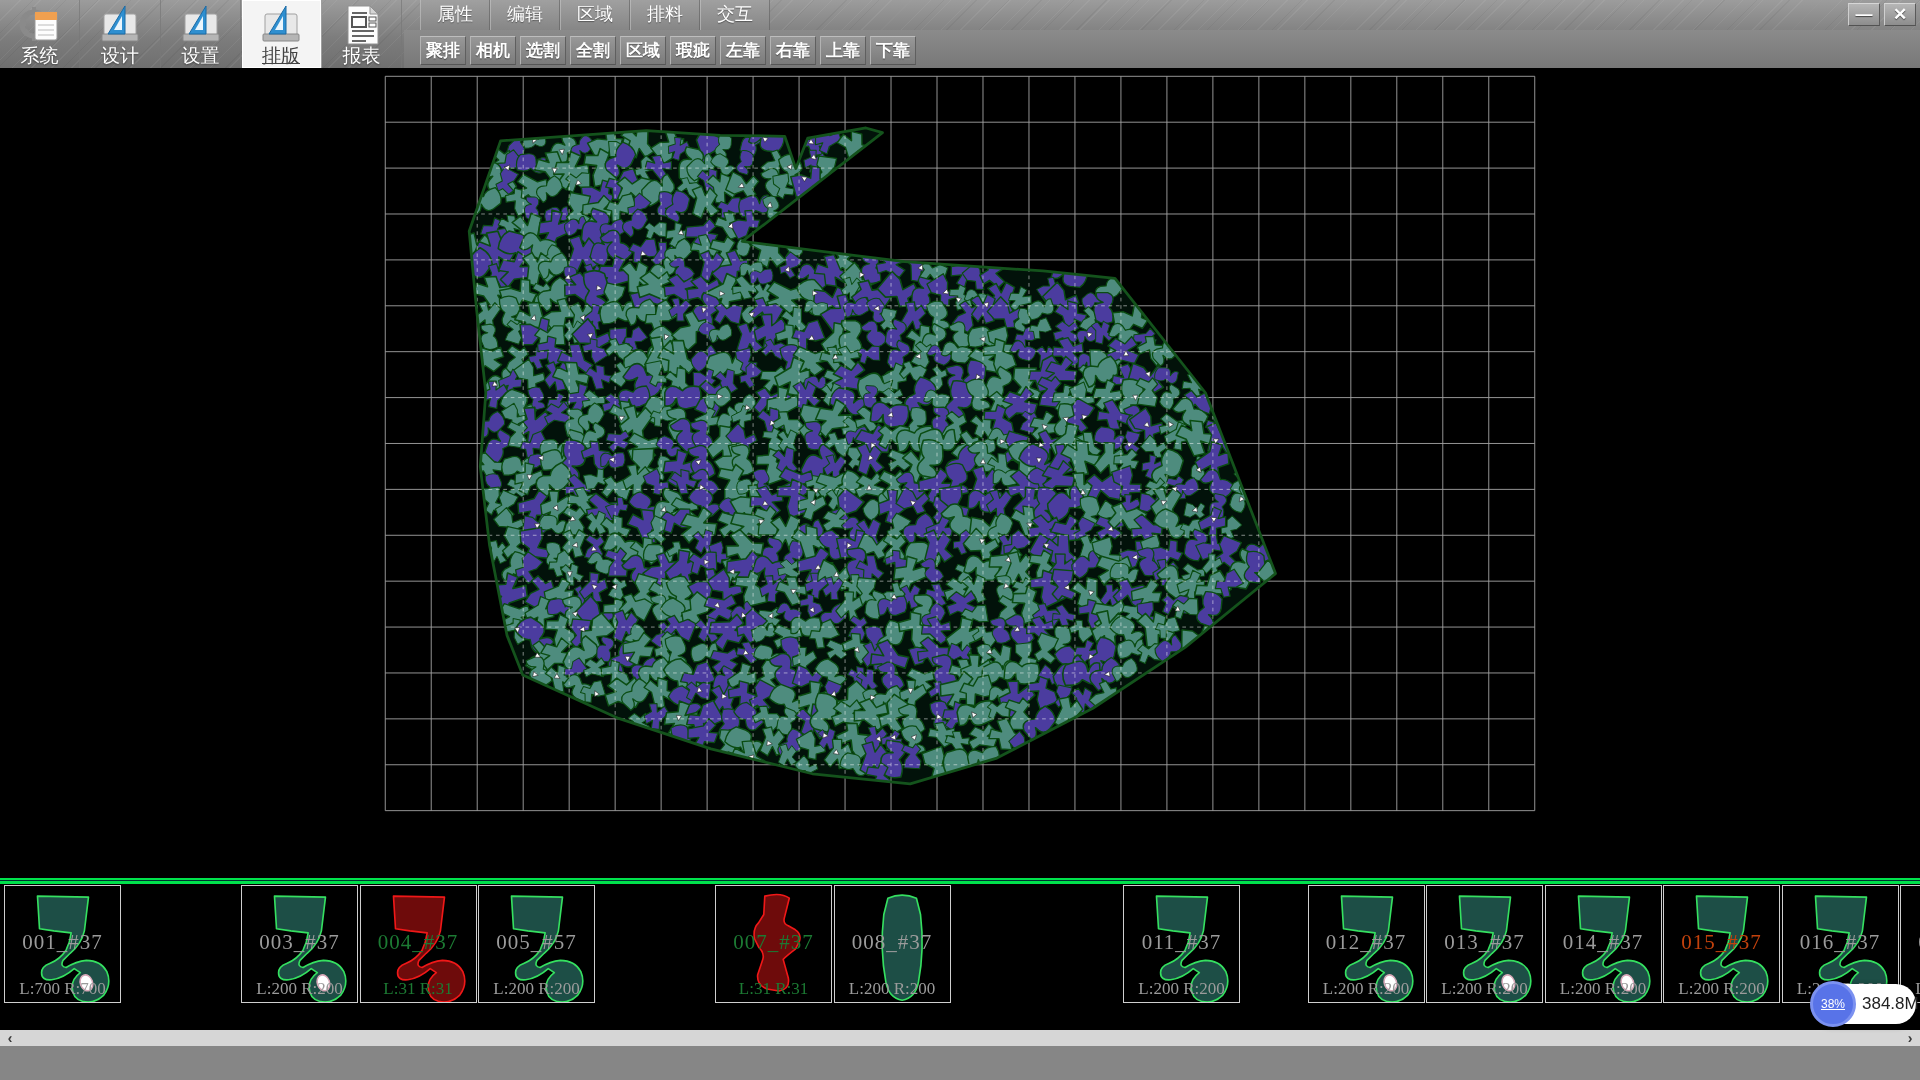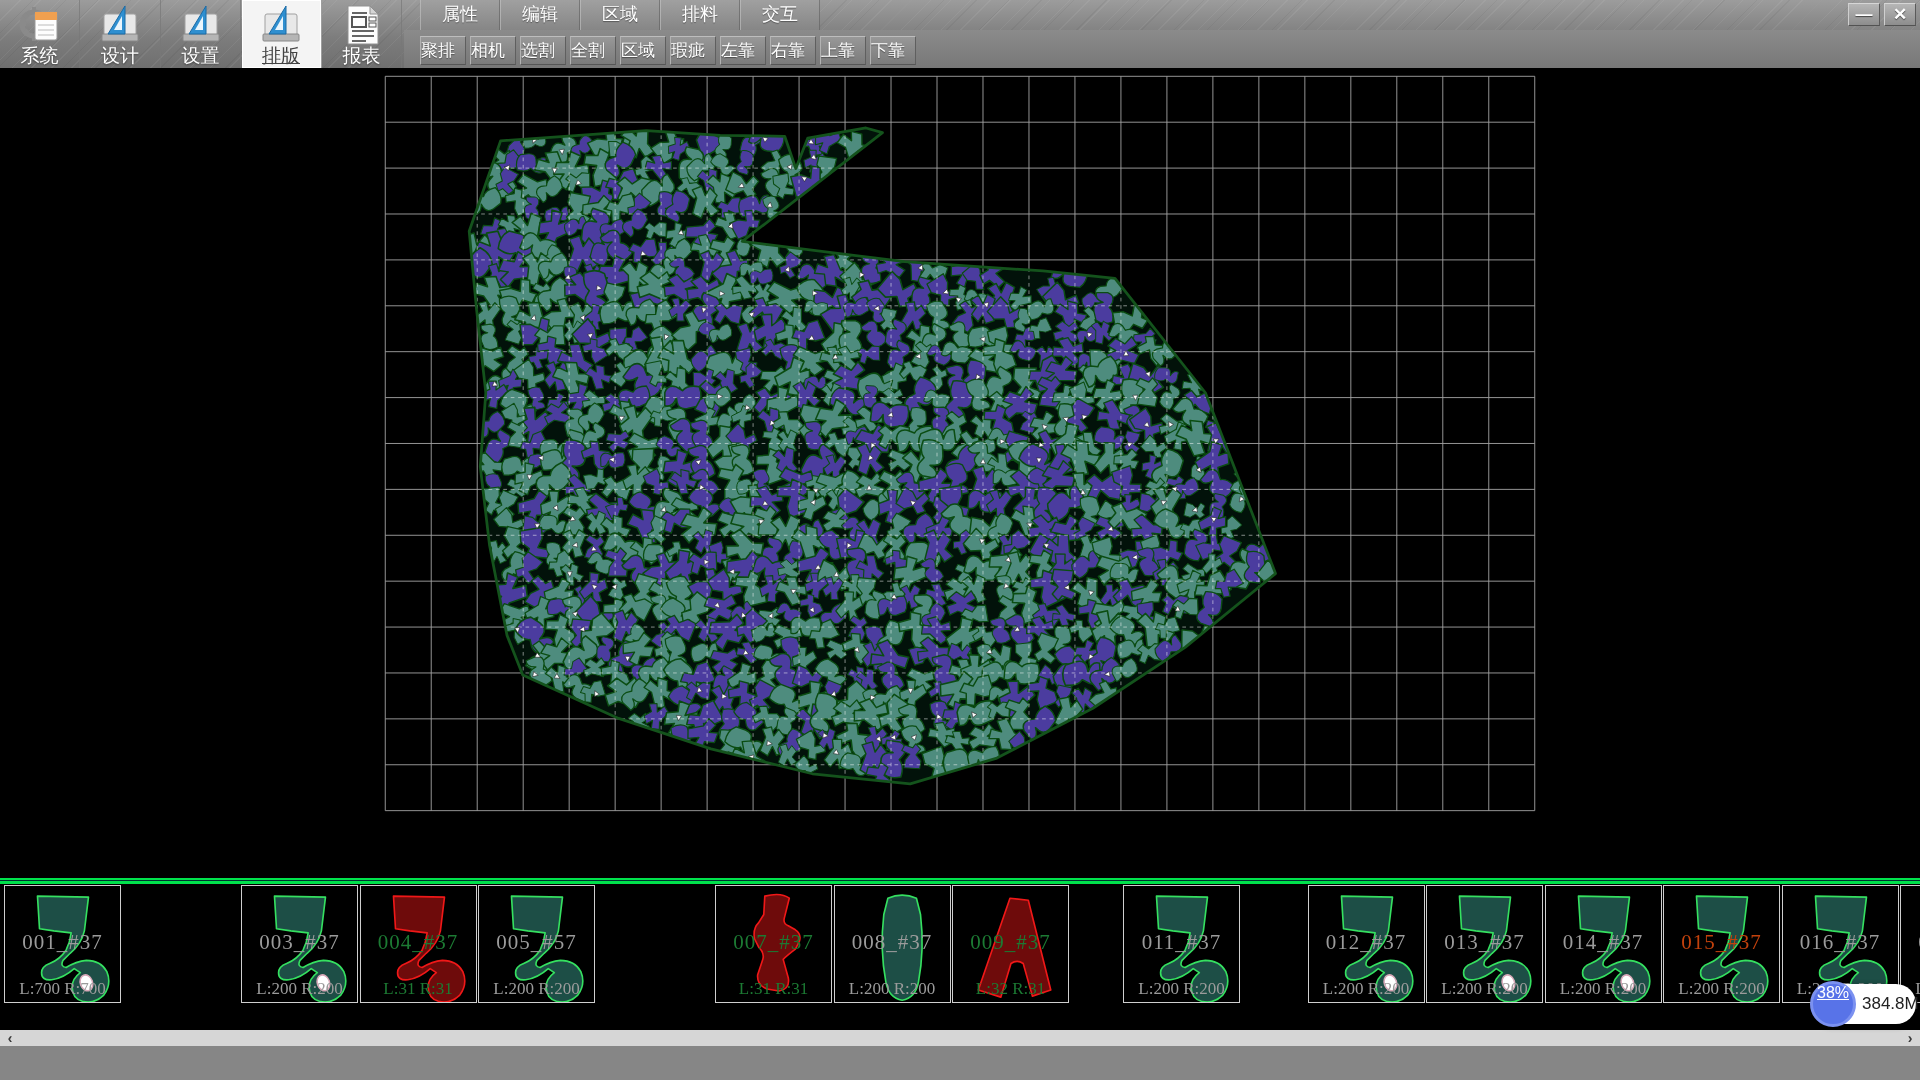--- a/index.html
+++ b/index.html
@@ -15,30 +15,30 @@
                repeating-linear-gradient(135deg,rgba(0,0,0,.18) 0 1px,transparent 1px 23px);}
   .launcher-btn{position:absolute;top:0;width:80px;height:68px;cursor:default;
     display:flex;flex-direction:column;align-items:center;justify-content:flex-start;
     border-right:1px solid rgba(120,120,120,.7);box-sizing:border-box;}
   .launcher-btn .lic{margin-top:4px;width:44px;height:42px;position:relative;}
   .launcher-btn .llab{font-size:19px;color:#fff;text-shadow:0 1px 2px rgba(0,0,0,.45);line-height:20px;}
   .launcher-btn.active{background:#f4f4f4;box-shadow:inset 0 0 0 1px #fff;}
   .launcher-btn.active .llab{color:#444;text-shadow:none;text-decoration:underline;}
 
   #menu-tabs{position:absolute;left:420px;top:0;height:30px;display:flex;}
-  .menu-tab{width:80px;height:30px;line-height:29px;text-align:center;color:#fff;
+  .menu-tab{width:70px;height:30px;line-height:29px;text-align:center;color:#fff;
     font-size:18px;text-shadow:0 1px 1px rgba(0,0,0,.4);
     border-left:1px solid rgba(200,200,200,.55);border-right:1px solid rgba(90,90,90,.55);
     box-sizing:border-box;background:linear-gradient(#a0a0a0,#868686);}
 
   #tool-row{position:absolute;left:420px;top:32px;height:36px;display:flex;align-items:center;gap:4px;}
-  .tool-btn{width:46px;height:29px;line-height:28px;font-size:17px;color:#fff;
+  .tool-btn{width:46px;height:29px;line-height:28px;text-align:center;font-size:17px;color:#fff;
     text-shadow:0 1px 1px rgba(0,0,0,.45);
     background:linear-gradient(#989898,#7b7b7b);
-    border:1px solid;border-color:#bdbdbd #5f5f5f #565656 #b2b2b2;box-sizing:border-box;}
+    border:1px solid;border-color:#bdbdbd #5f5f5f #565656 #b2b2b2;box-sizing:border-box;font-weight:bold;}
   #row2-shade{position:absolute;left:404px;top:30px;right:0;height:38px;
     background:linear-gradient(#8b8b8b,#787878);}
 
   #winbtns{position:absolute;right:4px;top:3px;display:flex;gap:4px;}
   .winbtn{width:32px;height:23px;display:flex;align-items:center;justify-content:center;
     background:linear-gradient(#b6b6b6,#8d8d8d);border:1px solid;border-color:#d6d6d6 #5a5a5a #525252 #cfcfcf;
     color:#fff;font-size:17px;font-weight:bold;text-shadow:0 1px 1px #444;box-sizing:border-box;}
 
   
   #canvas-area{position:absolute;left:0;top:68px;width:1920px;height:810px;background:#000;}
@@ -61,21 +61,21 @@
     line-height:16px;text-align:center;font-weight:bold;}
   #hscroll .arr.r{right:2px;}
   #hscroll .arr.l{left:2px;}
   #bottomband{position:absolute;left:0;top:1046px;width:1920px;height:34px;background:#868686;}
 
   
   #badge{position:absolute;left:1812px;top:984px;width:104px;height:40px;
     background:#fff;border-radius:20px;box-shadow:0 2px 6px rgba(0,0,0,.45);}
   #badge .circ{position:absolute;left:-2px;top:-3px;width:46px;height:46px;border-radius:50%;
     background:#5873e8;border:3px solid #7b91f0;box-sizing:border-box;
-    display:flex;justify-content:center;color:#fff;font-size:16px;text-decoration:underline;}
+    display:flex;align-items:center;justify-content:center;color:#fff;font-size:12px;text-decoration:underline;}
   #badge .sz{position:absolute;left:50px;top:0;height:40px;line-height:40px;font-size:17px;color:#222;}
 </style>
 </head>
 <body>
 
 <div id="app">
   <div id="topbar">
     <div class="texture"></div>
     <div id="row2-shade"></div>
     <div id="launcher">
@@ -1295,29 +1295,20 @@
       </div>
       <div class="cell" style="left:833.5px">
         <svg width="117" height="118" viewBox="0 0 117 118">
           <g transform="translate(8,2) scale(1.02)">
             <path d="M44,10 Q58,4 72,10 L76,26 Q80,60 74,92 Q71,108 58,110 Q45,108 42,92 Q36,60 40,26 Z" fill="#1d4e46" stroke="#35e060" stroke-width="1.6" stroke-linejoin="round"></path>
           </g>
         </svg>
         <div class="cid" style="color:#9b9b9b">008_#37</div>
         <div class="clr" style="color:#9b9b9b">L:200 R:200</div>
       </div>
-      <div class="cell" style="left:952px">
-        <svg width="117" height="118" viewBox="0 0 117 118">
-          <g transform="translate(8,2) scale(1.02)">
-            <path d="M48,10 L66,12 L88,100 L70,106 L61,74 Q55,70 49,74 L39,107 L17,100 Z" fill="#6e0b0b" stroke="#f01818" stroke-width="1.6" stroke-linejoin="round"></path>
-          </g>
-        </svg>
-        <div class="cid" style="color:#1c7a33">009_#37</div>
-        <div class="clr" style="color:#1c7a33">L:32 R:31</div>
-      </div>
       <div class="cell" style="left:1123px">
         <svg width="117" height="118" viewBox="0 0 117 118">
           <g transform="translate(8,2) scale(1.02)">
             <path d="M24,8 L74,9 L70,42 Q67,55 56,64 L49,71 Q46,77 52,78 Q62,72 72,71 Q86,71 92,82 Q97,94 89,105 Q80,114 68,111 Q58,108 58,97 Q58,89 66,83 L60,79 Q50,88 38,90 Q28,91 28,83 Q28,77 36,74 Q46,70 52,61 Q56,53 57,44 L40,42 L26,40 Z" fill="#1d4e46" stroke="#35e060" stroke-width="1.6" stroke-linejoin="round"></path>
           </g>
         </svg>
         <div class="cid" style="color:#9b9b9b">011_#37</div>
         <div class="clr" style="color:#9b9b9b">L:200 R:200</div>
       </div>
       <div class="cell" style="left:1307.5px">

